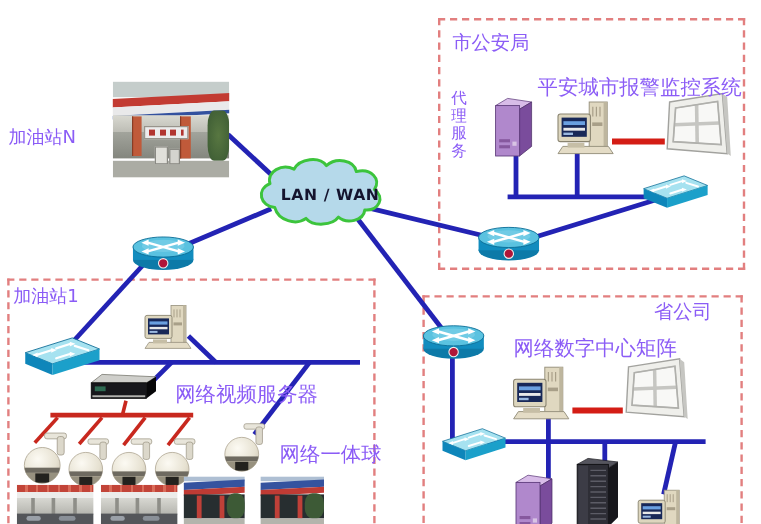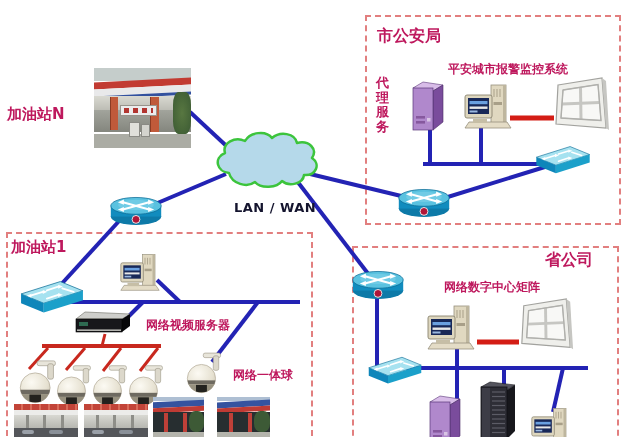--- a/index.html
+++ b/index.html
@@ -3,22 +3,22 @@
 <meta charset="utf-8">
 <style>
   html,body{margin:0;padding:0;background:#fff;}
   #canvas{
     position:relative;width:634px;height:437px;overflow:hidden;background:#fff;
     font-family:"DejaVu Sans","Liberation Sans",sans-serif;color:#000;
   }
   .zone{position:absolute;border:2px dashed #e27f7f;z-index:1;}
   #lines-svg{position:absolute;left:0;top:0;z-index:2;}
   .dev{position:absolute;z-index:3;}
-  .lbl{position:absolute;z-index:4;white-space:nowrap;color:#be185d;font-weight:bold;}
-  .lbl-sm{font-size:12px;}
+  .lbl{position:absolute;z-index:4;white-space:nowrap;color:#8b5cf6;}
+  .lbl-sm{font-size:17px;}
   .lbl-md{font-size:15px;text-align:right;}
   .lbl-lg{font-size:16px;}
   .lbl-vert{white-space:normal;width:15px;line-height:1.12;font-size:13px;}
   .cloud-label{font-weight:bold;font-size:13px;color:#14142e;text-align:center;width:70px;letter-spacing:0.5px;}
   .photo{position:absolute;z-index:3;overflow:hidden;}
   .photo div{position:absolute;}
   
   .gasN .sky{left:0;top:0;right:0;height:13px;background:#c5cdcb;}
   .gasN .redwave{left:-3px;top:12px;right:-3px;height:7px;background:#c23b32;transform:rotate(-3deg);}
   .gasN .fascia{left:-3px;top:19px;right:-3px;height:7px;background:#e9e9ea;transform:rotate(-3deg);}
@@ -342,23 +342,23 @@
       <div class="blue"></div>
       <div class="red"></div>
       <div class="inner"></div>
     <div class="c1"></div>
       <div class="c2"></div>
       <div class="green"></div>
       <div class="ground"></div>
   </div>
 
   <div class="lbl lbl-md" style="left:7px;top:105px;">加油站N</div>
-  <div class="lbl cloud-label" style="left:234px;top:156px;margin-top:44px;">LAN / WAN</div>
+  <div class="lbl cloud-label" style="left:234px;top:156px;">LAN / WAN</div>
   <div class="lbl lbl-lg" style="left:377px;top:26px;">市公安局</div>
   <div class="lbl lbl-sm" style="left:448px;top:61px;">平安城市报警监控系统</div>
   <div class="lbl lbl-vert" style="left:376px;top:76px;">代理服务</div>
   <div class="lbl lbl-md" style="left:11px;top:238px;">加油站1</div>
   <div class="lbl lbl-sm" style="left:233px;top:367px;">网络一体球</div>
   <div class="lbl lbl-sm" style="left:146px;top:317px;">网络视频服务器</div>
   <div class="lbl lbl-lg" style="left:545px;top:250px;">省公司</div>
-  <div class="lbl lbl-sm" style="left:444px;top:279px;text-align:center;">网络数字中心矩阵</div>
+  <div class="lbl lbl-sm" style="left:428px;top:279px;text-align:center;">网络数字中心矩阵</div>
 
 </div>
 
 </body></html>

